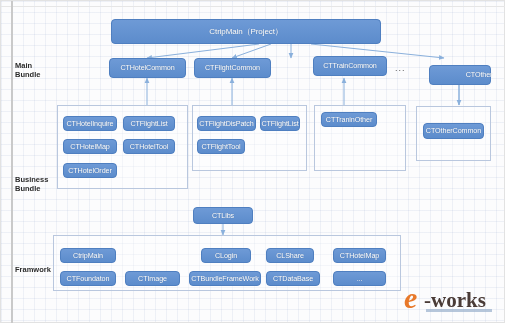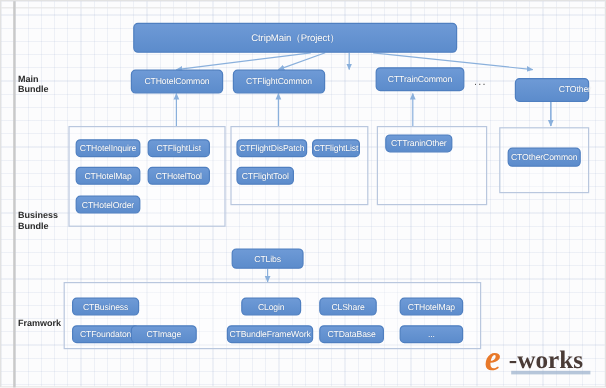--- a/index.html
+++ b/index.html
@@ -132,26 +132,26 @@
 
   <div class="group" style="left:313px;top:104px;width:92px;height:66px;"></div>
   <div class="node" style="left:320px;top:111px;width:56px;height:15px;">CTTraninOther</div>
 
   <div class="group" style="left:415px;top:105px;width:75px;height:55px;"></div>
   <div class="node" style="left:422px;top:122px;width:61px;height:16px;">CTOtherCommon</div>
 
   <div class="node" style="left:192px;top:206px;width:60px;height:17px;">CTLibs</div>
 
   <div class="group" style="left:52px;top:234px;width:348px;height:56px;"></div>
-  <div class="node" style="left:59px;top:247px;width:56px;height:15px;">CTBusiness</div>
+  <div class="node" style="left:59px;top:247px;width:56px;height:15px;">CtripMain</div>
   <div class="node" style="left:200px;top:247px;width:50px;height:15px;">CLogin</div>
   <div class="node" style="left:265px;top:247px;width:48px;height:15px;">CLShare</div>
   <div class="node" style="left:332px;top:247px;width:53px;height:15px;">CTHotelMap</div>
   <div class="node" style="left:59px;top:270px;width:56px;height:15px;">CTFoundaton</div>
-  <div class="node" style="left:108px;top:270px;width:55px;height:15px;">CTImage</div>
+  <div class="node" style="left:124px;top:270px;width:55px;height:15px;">CTImage</div>
   <div class="node" style="left:188px;top:270px;width:72px;height:15px;">CTBundleFrameWork</div>
   <div class="node" style="left:265px;top:270px;width:54px;height:15px;">CTDataBase</div>
   <div class="node" style="left:332px;top:270px;width:53px;height:15px;">...</div>
 
   <svg class="wm" viewBox="0 0 96 40">
     <text x="2" y="30" font-family="'Liberation Serif', serif" font-size="30" font-style="italic" font-weight="bold" fill="#e8792a">e</text>
     <text x="22" y="29" font-family="'Liberation Serif', serif" font-size="21" font-weight="bold" fill="#4a3b36">-works</text>
     <rect x="24" y="31" width="66" height="3" fill="#9fb4cd" opacity="0.75"></rect>
   </svg>
 

